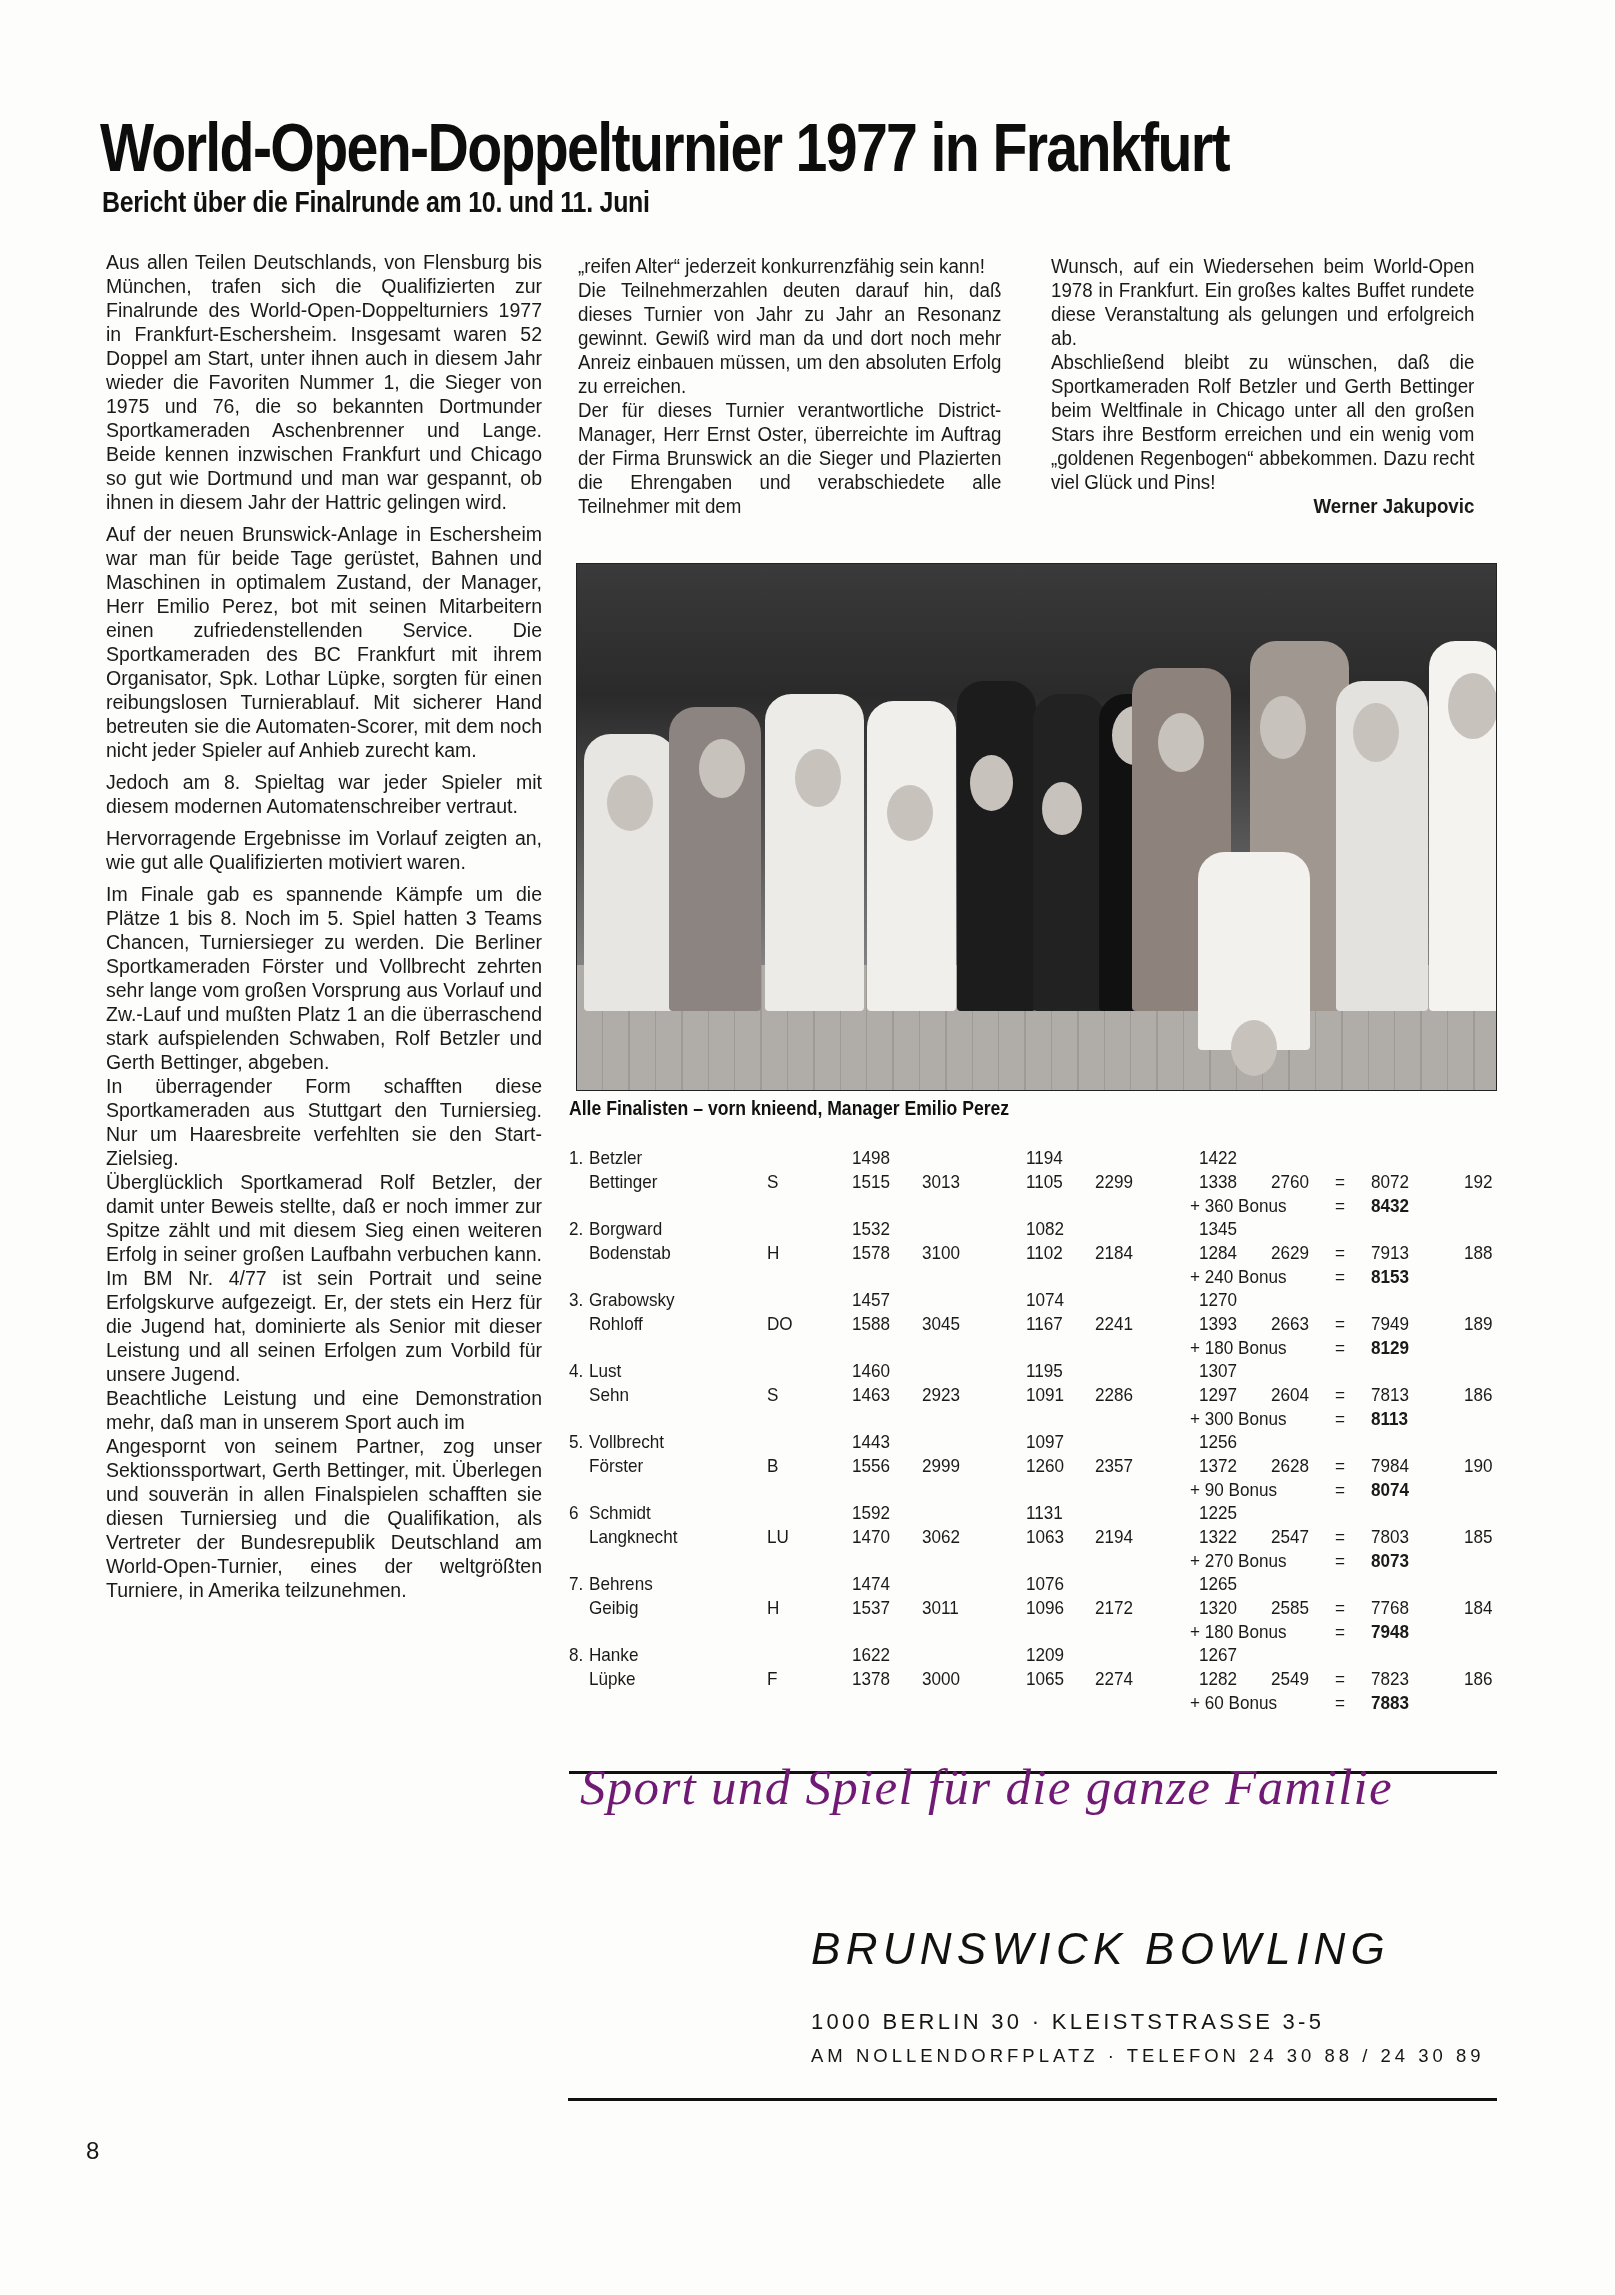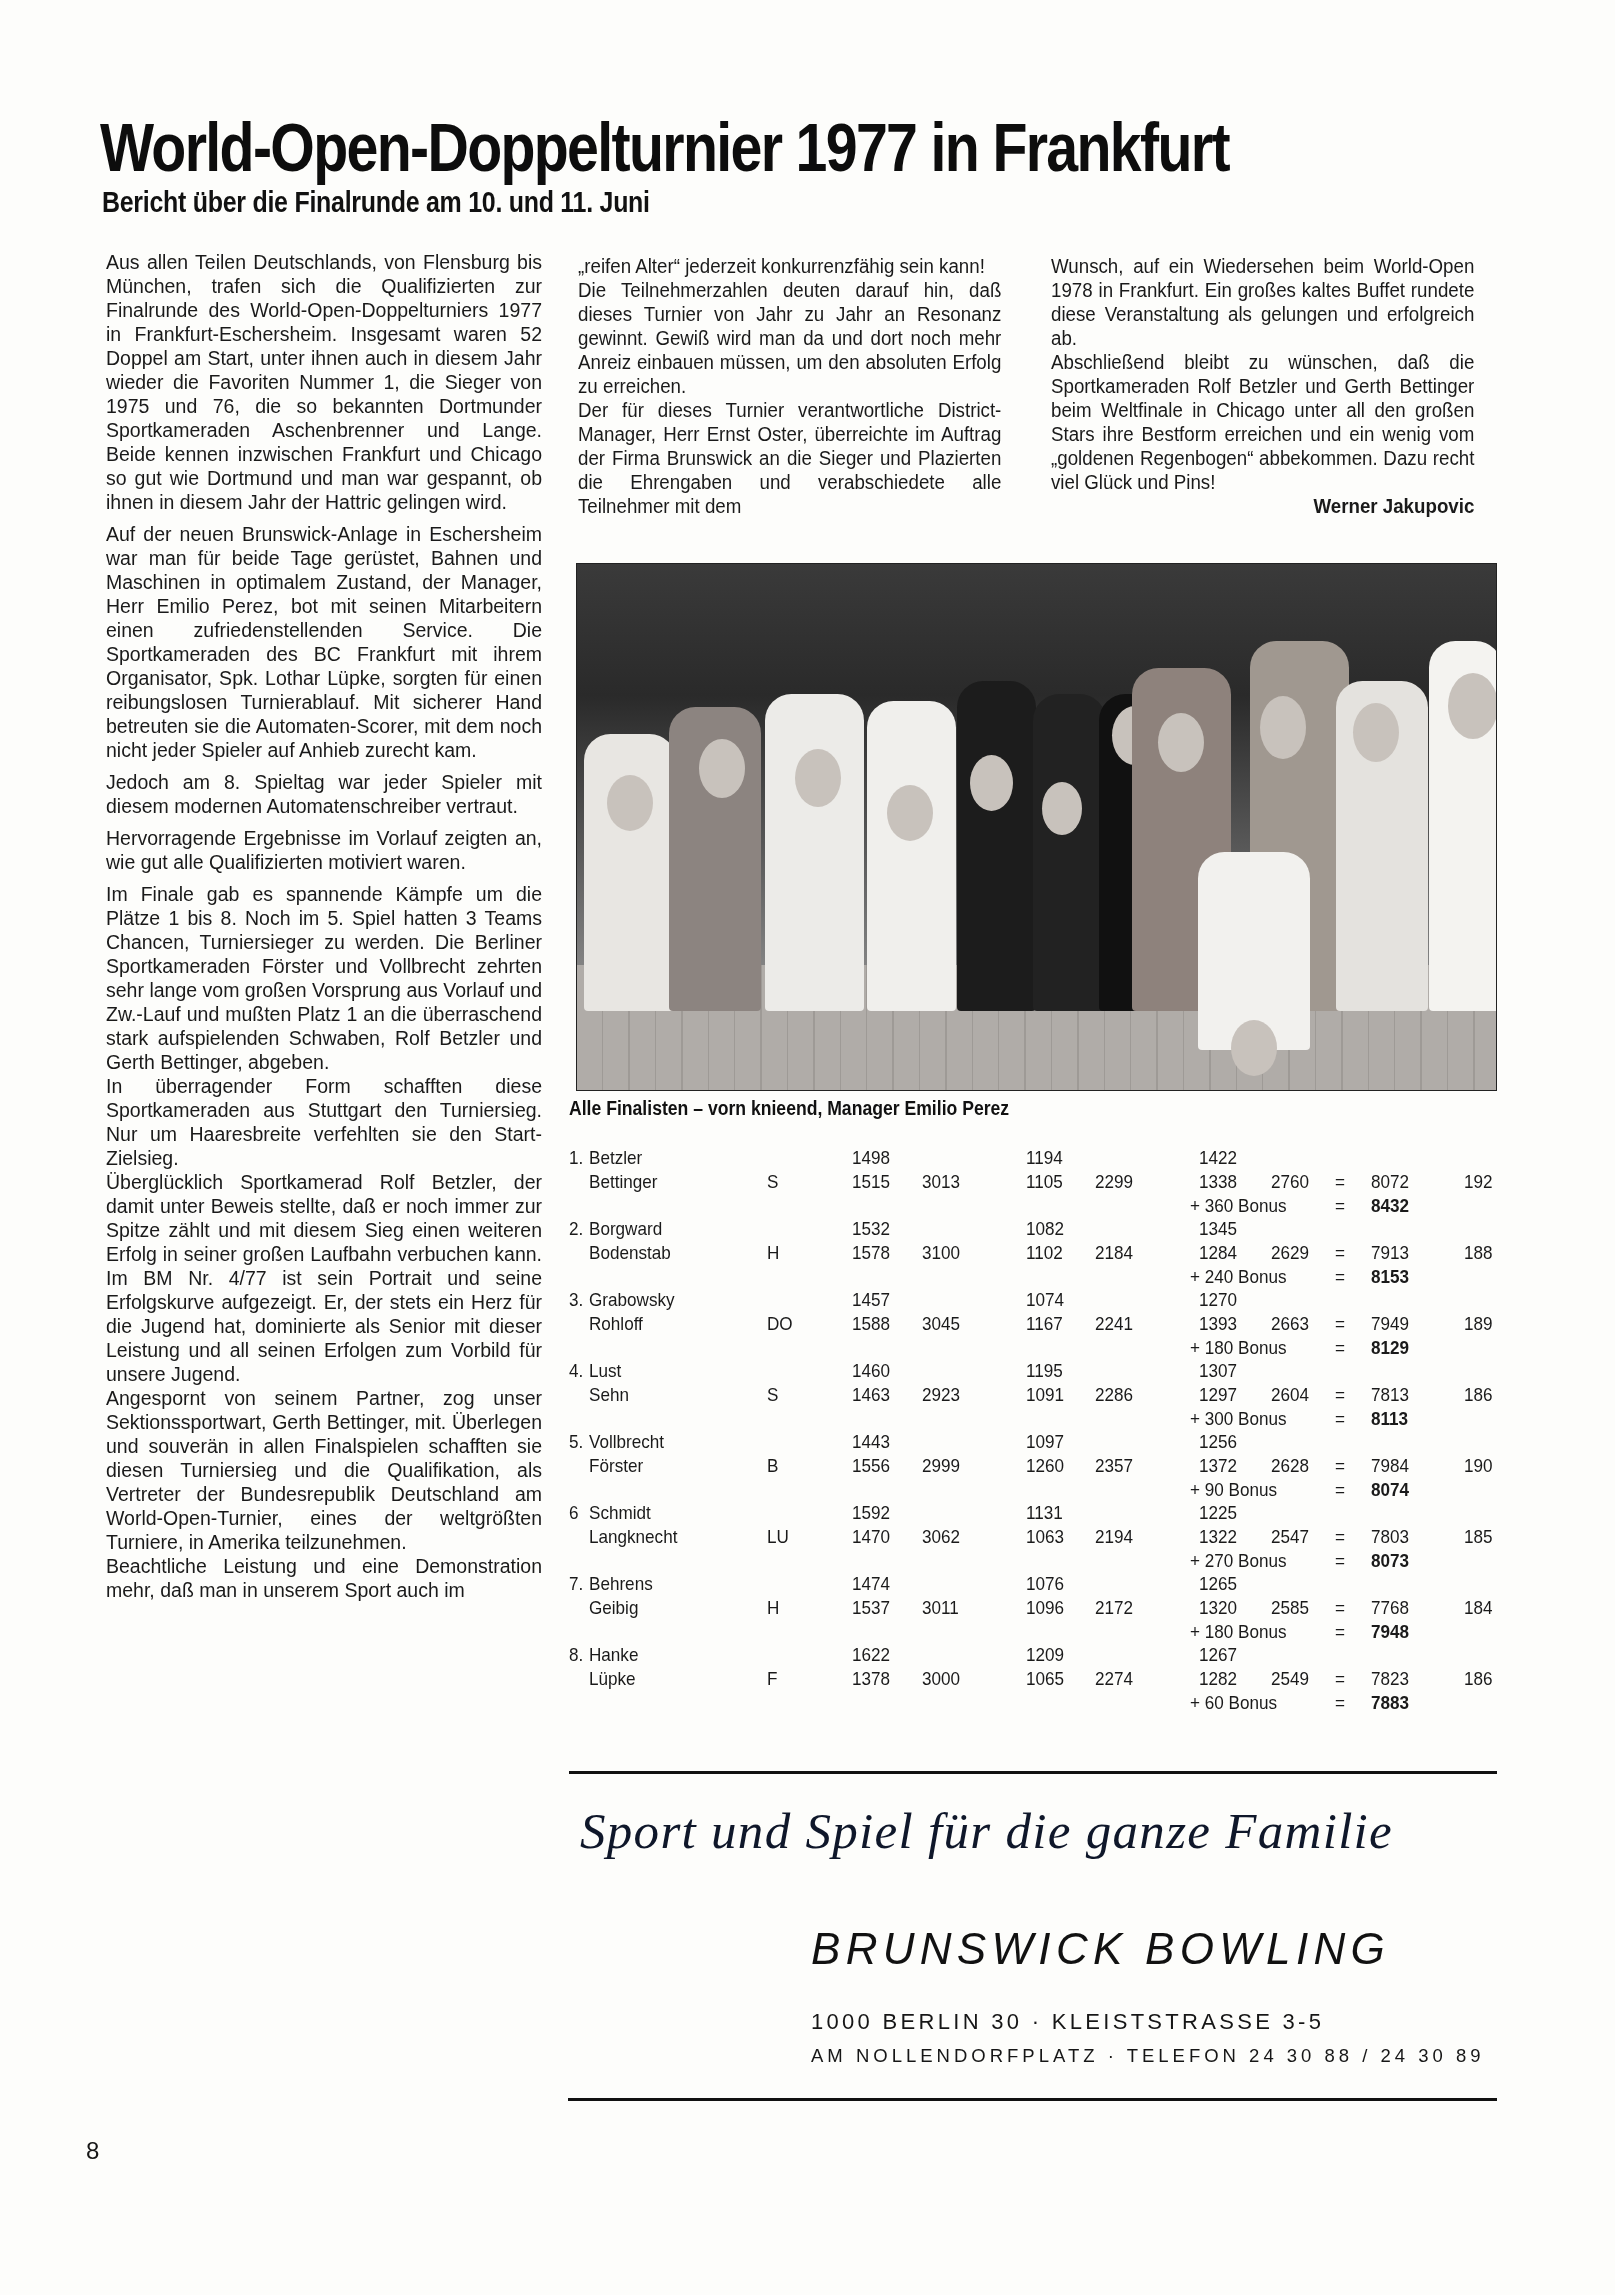--- a/index.html
+++ b/index.html
@@ -46,22 +46,22 @@
 
   .table { position:absolute; left:569px; top:1142px; width:928px; font-size:19px; color:#1a1a1a; }
   .thead { position:relative; height:30px; border-bottom:2.6px solid #111; }
   .thead span, .trow span { position:absolute; white-space:nowrap; transform:scaleX(0.9); transform-origin:left top; }
   .trow { position:relative; height:71px; }
   .trow .l1 { top:2.6px; } .trow .l2 { top:26.4px; } .trow .l3 { top:50px; }
   .bold { font-weight:bold; }
   .table-end { position:absolute; left:569px; top:1771px; width:928px; border-bottom:3.3px solid #111; }
 
   .ad-slogan {
-    position:absolute; left:580px; top:1802px; font-family:"Liberation Serif", serif;
-    font-style:italic; font-size:51px; letter-spacing:1.3px; color:#0f172a; white-space:nowrap;text-align:right;
+    position:absolute; left:580px; top:1758px; font-family:"Liberation Serif", serif;
+    font-style:italic; font-size:51px; letter-spacing:1.3px; color:#701a75; white-space:nowrap;text-align:right;
   }
   .ad-brand {
     position:absolute; left:811px; top:1924px; font-style:italic; font-size:44px;
     letter-spacing:5.3px; color:#111; white-space:nowrap;
   }
   .ad-addr1 { position:absolute; left:811px; top:2009px; font-size:22px; letter-spacing:3.3px; white-space:nowrap; }
   .ad-addr2 { position:absolute; left:811px; top:2045px; font-size:18.5px; letter-spacing:4px; white-space:nowrap; }
   .ad-rule { position:absolute; left:568px; top:2098px; width:929px; border-bottom:3.3px solid #111; }
   .page-num { position:absolute; left:86px; top:2137px; font-size:24px; }
 </style>
@@ -72,22 +72,22 @@
 <div class="subtitle">Bericht über die Finalrunde am 10. und 11. Juni</div>
 
 <div class="col col1">
   <p>Aus allen Teilen Deutschlands, von Flensburg bis München, trafen sich die Qualifizierten zur Finalrunde des World-Open-Doppelturniers 1977 in Frankfurt-Eschersheim. Insgesamt waren 52 Doppel am Start, unter ihnen auch in diesem Jahr wieder die Favoriten Nummer 1, die Sieger von 1975 und 76, die so bekannten Dortmunder Sportkameraden Aschenbrenner und Lange. Beide kennen inzwischen Frankfurt und Chicago so gut wie Dortmund und man war gespannt, ob ihnen in diesem Jahr der Hattric gelingen wird.</p>
   <p class="gap">Auf der neuen Brunswick-Anlage in Eschersheim war man für beide Tage gerüstet, Bahnen und Maschinen in optimalem Zustand, der Manager, Herr Emilio Perez, bot mit seinen Mitarbeitern einen zufriedenstellenden Service. Die Sportkameraden des BC Frankfurt mit ihrem Organisator, Spk. Lothar Lüpke, sorgten für einen reibungslosen Turnierablauf. Mit sicherer Hand betreuten sie die Automaten-Scorer, mit dem noch nicht jeder Spieler auf Anhieb zurecht kam.</p>
   <p class="gap">Jedoch am 8. Spieltag war jeder Spieler mit diesem modernen Automatenschreiber vertraut.</p>
   <p class="gap">Hervorragende Ergebnisse im Vorlauf zeigten an, wie gut alle Qualifizierten motiviert waren.</p>
   <p class="gap">Im Finale gab es spannende Kämpfe um die Plätze 1 bis 8. Noch im 5. Spiel hatten 3 Teams Chancen, Turniersieger zu werden. Die Berliner Sportkameraden Förster und Vollbrecht zehrten sehr lange vom großen Vorsprung aus Vorlauf und Zw.-Lauf und mußten Platz 1 an die überraschend stark aufspielenden Schwaben, Rolf Betzler und Gerth Bettinger, abgeben.</p>
   <p>In überragender Form schafften diese Sportkameraden aus Stuttgart den Turniersieg. Nur um Haaresbreite verfehlten sie den Start-Zielsieg.</p>
   <p>Überglücklich Sportkamerad Rolf Betzler, der damit unter Beweis stellte, daß er noch immer zur Spitze zählt und mit diesem Sieg einen weiteren Erfolg in seiner großen Laufbahn verbuchen kann. Im BM Nr. 4/77 ist sein Portrait und seine Erfolgskurve aufgezeigt. Er, der stets ein Herz für die Jugend hat, dominierte als Senior mit dieser Leistung und all seinen Erfolgen zum Vorbild für unsere Jugend.</p>
+  <p>Beachtliche Leistung und eine Demonstration mehr, daß man in unserem Sport auch im</p>
   <p>Angespornt von seinem Partner, zog unser Sektionssportwart, Gerth Bettinger, mit. Überlegen und souverän in allen Finalspielen schafften sie diesen Turniersieg und die Qualifikation, als Vertreter der Bundesrepublik Deutschland am World-Open-Turnier, eines der weltgrößten Turniere, in Amerika teilzunehmen.</p>
-  <p>Beachtliche Leistung und eine Demonstration mehr, daß man in unserem Sport auch im</p>
 </div>
 
 <div class="col col2">
   <p>„reifen Alter“ jederzeit konkurrenzfähig sein kann!</p>
   <p>Die Teilnehmerzahlen deuten darauf hin, daß dieses Turnier von Jahr zu Jahr an Resonanz gewinnt. Gewiß wird man da und dort noch mehr Anreiz einbauen müssen, um den absoluten Erfolg zu erreichen.</p>
   <p>Der für dieses Turnier verantwortliche District-Manager, Herr Ernst Oster, überreichte im Auftrag der Firma Brunswick an die Sieger und Plazierten die Ehrengaben und verabschiedete alle Teilnehmer mit dem</p>
 </div>
 
 <div class="col col3">
   <p>Wunsch, auf ein Wiedersehen beim World-Open 1978 in Frankfurt. Ein großes kaltes Buffet rundete diese Veranstaltung als gelungen und erfolgreich ab.</p>

